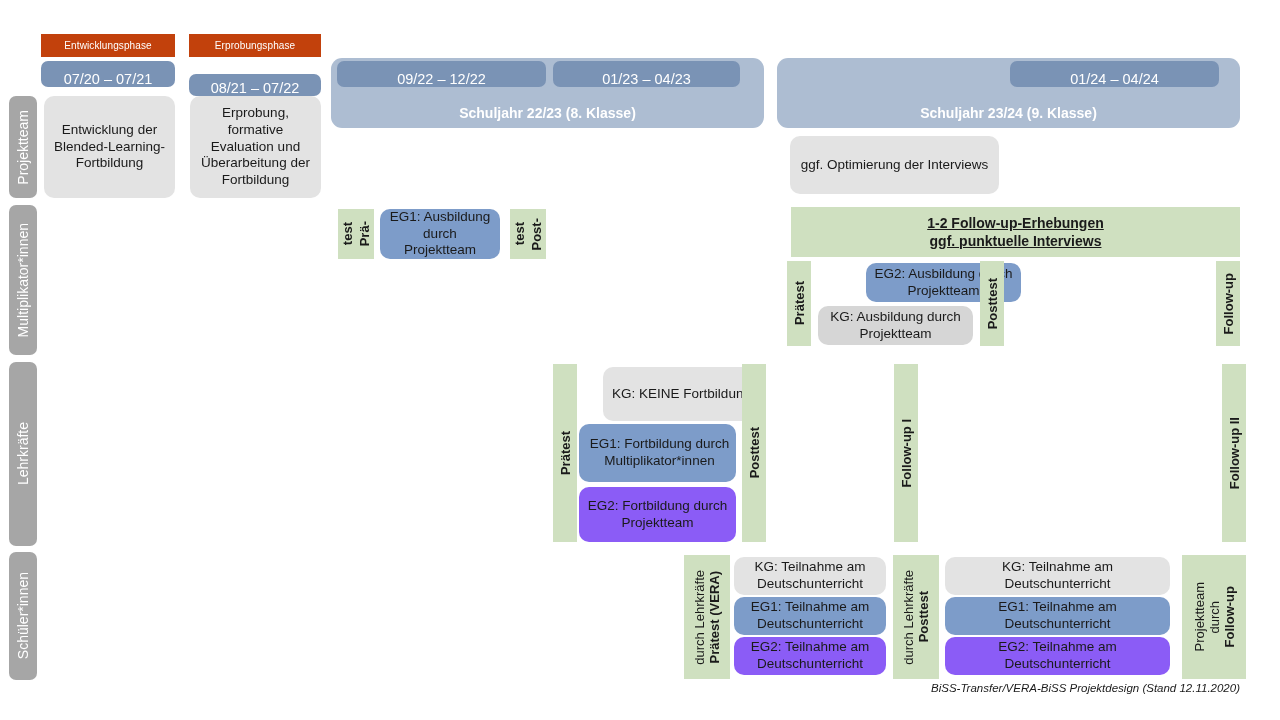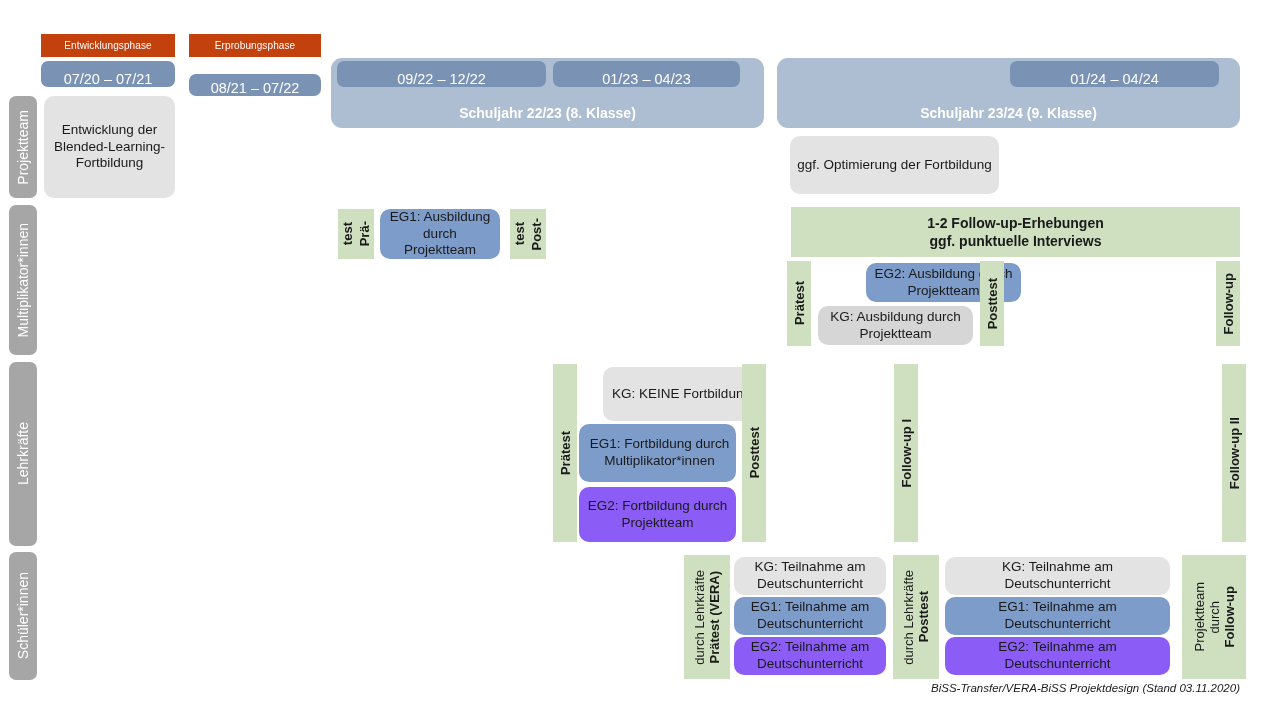--- a/index.html
+++ b/index.html
@@ -146,43 +146,46 @@
   <div class="abs rail" style="left:9px;top:362px;width:28px;height:184px;">
     <span>Lehrkräfte</span>
   </div>
   <div class="abs rail" style="left:9px;top:552px;width:28px;height:128px;">
     <span>Schüler*innen</span>
   </div>
 
   <div class="abs card c-gray" style="left:44px;top:96px;width:131px;height:102px;">
     <span>Entwicklung der Blended-Learning-Fortbildung</span>
   </div>
+  <div class="abs card c-gray" style="left:190px;top:96px;width:131px;height:102px;">
+    <span>Erprobung, formative Evaluation und Überarbeitung der Fortbildung</span>
+  </div>
   <div class="abs card c-gray" style="left:790px;top:136px;width:209px;height:58px;">
-    <span>ggf. Optimierung der Fortbildung</span>
+    <span>ggf. Optimierung der Interviews</span>
   </div>
 
   <div class="abs green two" style="left:338px;top:209px;width:36px;height:50px;">
     <div class="vtwo">
       <span class="ln">Prä-</span>
       <span class="ln">test</span>
     </div>
   </div>
 
   <div class="abs card c-blue-dark" style="left:380px;top:209px;width:120px;height:50px;">
     <span>EG1: Ausbildung durch Projektteam</span>
   </div>
 
   <div class="abs green two" style="left:510px;top:209px;width:36px;height:50px;">
     <div class="vtwo">
       <span class="ln">Post-</span>
       <span class="ln">test</span>
     </div>
   </div>
 
-  <div class="abs green-hdr" style="left:791px;top:207px;width:449px;height:50px;">
+  <div class="abs green-hdr" style="left:791px;top:207px;width:449px;height:50px;text-decoration:underline;">
     <div>
       <div>1-2 Follow-up-Erhebungen</div>
       <div>ggf. punktuelle Interviews</div>
     </div>
   </div>
 
   <div class="abs green" style="left:787px;top:261px;width:24px;height:85px;">
     <span class="vtext">Prätest</span>
   </div>
   <div class="abs card c-blue-dark" style="left:818px;top:263px;width:155px;height:39px;margin-left:48px;">
@@ -257,16 +260,16 @@
 
   <div class="abs green" style="left:1182px;top:555px;width:64px;height:124px;">
     <div class="vstack">
       <span class="vtext reg">Projektteam</span>
       <span class="vtext reg">durch</span>
       <span class="vtext">Follow-up</span>
     </div>
   </div>
 
   <div class="abs footer" style="left:700px;top:682px;width:540px;">
-    <span>BiSS-Transfer/VERA-BiSS Projektdesign (Stand 03.11.2020)</span>
+    <span>BiSS-Transfer/VERA-BiSS Projektdesign (Stand 12.11.2020)</span>
   </div>
 
 </div>
 
 </body></html>

